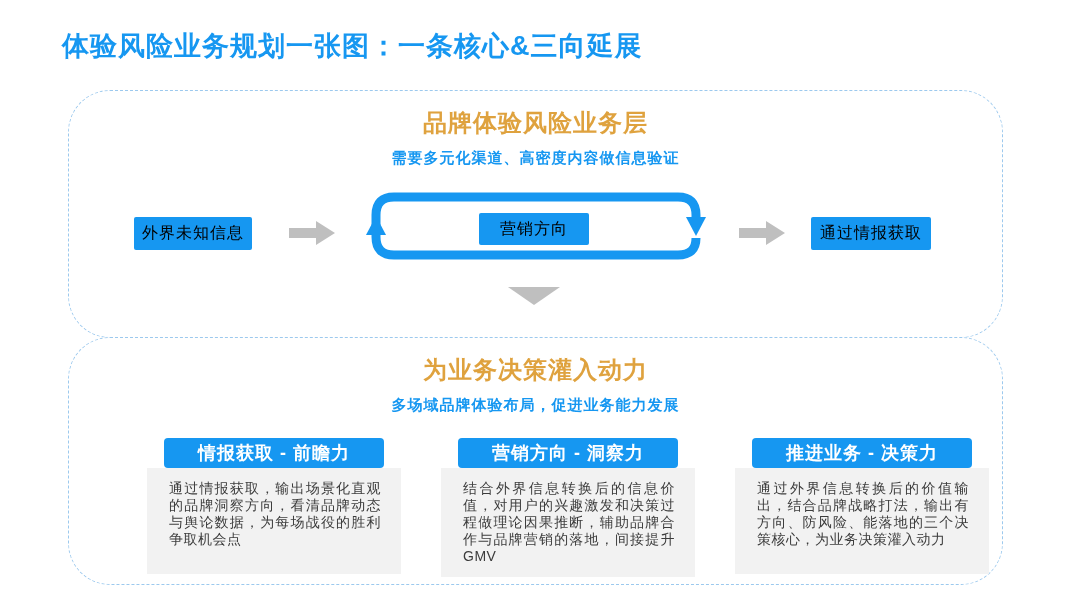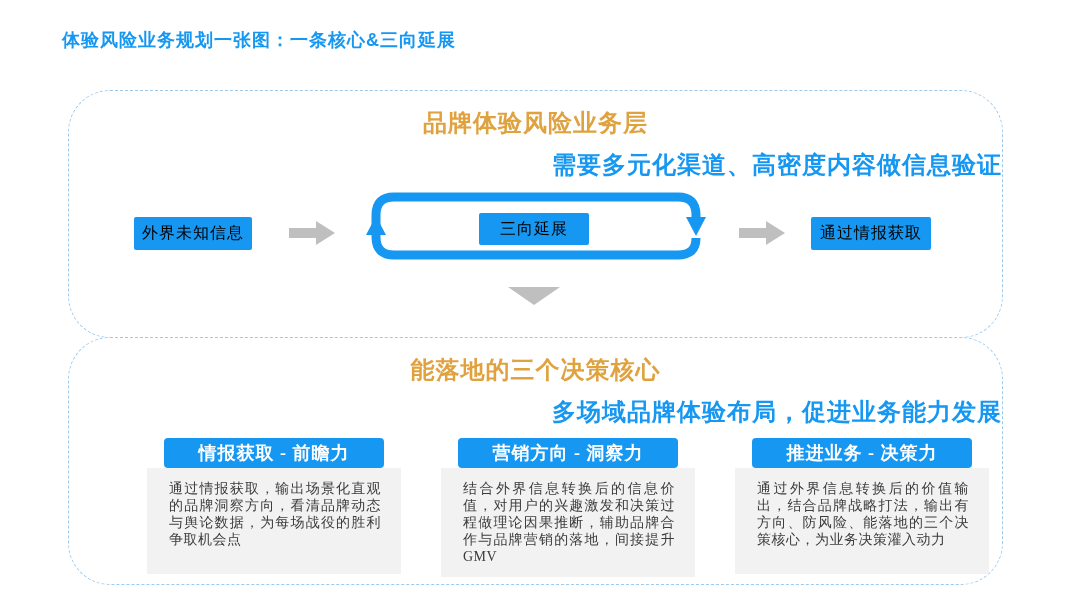--- a/index.html
+++ b/index.html
@@ -2,38 +2,38 @@
 <html style="--accent-blue: #1697F1; --title-blue: #1697F1; --accent-orange: #DFA23E; --panel-border: #9CC9EE; --arrow-gray: #BFBFBF; --column-body-bg: #F2F2F2; --column-body-text: #3C3C3C;"><head>
 <meta charset="utf-8">
 <style>
   html,body{margin:0;padding:0;background:#fff;}
   .canvas{
     position:relative;width:1080px;height:608px;background:#fff;overflow:hidden;
     font-family:"Liberation Sans","DejaVu Sans",sans-serif;
   }
   .page-title{
     position:absolute;left:62px;top:28px;margin:0;
-    font-size:18px;font-weight:bold;letter-spacing:1px;
+    font-size:27px;font-weight:bold;letter-spacing:1px;
     color:var(--title-blue,#1697F1);
   }
   .panel{
     position:absolute;left:68px;width:935px;box-sizing:border-box;
     border:1px dashed var(--panel-border,#9CC9EE);
-    border-radius:42px;background:#fff;font-family:Liberation Serif, serif;
+    border-radius:42px;background:#fff;
   }
   .panel-top{top:90px;height:248px;}
   .panel-bottom{top:337px;height:248px;}
   .panel-title{
     position:absolute;left:0;right:0;text-align:center;
     font-size:24px;font-weight:bold;letter-spacing:1px;
     color:var(--accent-orange,#DFA23E);
   }
   .panel-subtitle{
-    position:absolute;left:0;right:0;text-align:right;
-    font-size:24px;font-weight:bold;letter-spacing:1px;
+    position:absolute;left:0;right:0;text-align:center;
+    font-size:15px;font-weight:bold;letter-spacing:1px;
     color:var(--accent-blue,#1697F1);
   }
   .panel-top .panel-title{top:16px;}
   .panel-top .panel-subtitle{top:58px;}
   .panel-bottom .panel-title{top:16px;}
   .panel-bottom .panel-subtitle{top:58px;}
   .bluebox{
     position:absolute;box-sizing:border-box;
     background:var(--accent-blue,#1697F1);color:#000000;
     font-size:16px;text-align:center;border-radius:2px;
@@ -86,35 +86,35 @@
       <polygon points="0,7 27,7 27,0 46,12 27,24 27,17 0,17" fill="var(--arrow-gray,#BFBFBF)"></polygon>
     </svg>
 
     <svg class="loop-svg" viewBox="0 0 344 74">
       <path d="M 12 36 L 12 26 Q 12 8 30 8 L 314 8 Q 332 8 332 26 L 332 29" fill="none" stroke="var(--accent-blue,#1697F1)" stroke-width="9"></path>
       <polygon points="322,28 342,28 332,47" fill="var(--accent-blue,#1697F1)"></polygon>
       <path d="M 332 49 Q 332 66 314 66 L 30 66 Q 12 66 12 48 L 12 45" fill="none" stroke="var(--accent-blue,#1697F1)" stroke-width="9"></path>
       <polygon points="2,46 22,46 12,27" fill="var(--accent-blue,#1697F1)"></polygon>
     </svg>
 
-    <div class="bluebox loop-box">三向延展</div>
+    <div class="bluebox loop-box">营销方向</div>
 
     <svg class="flow-arrow arrow-2" viewBox="0 0 46 24">
       <polygon points="0,7 27,7 27,0 46,12 27,24 27,17 0,17" fill="var(--arrow-gray,#BFBFBF)"></polygon>
     </svg>
 
     <div class="bluebox output-box">通过情报获取</div>
 
     <svg class="down-triangle" viewBox="0 0 52 18">
       <polygon points="0,0 52,0 26,18" fill="var(--arrow-gray,#BFBFBF)"></polygon>
     </svg>
   </section>
 
   <section class="panel panel-bottom">
-    <div class="panel-title">能落地的三个决策核心</div>
+    <div class="panel-title">为业务决策灌入动力</div>
     <div class="panel-subtitle">多场域品牌体验布局，促进业务能力发展</div>
 
     <div class="columns">
       <div class="col">
         <div class="col-header">情报获取 - 前瞻力</div>
         <div class="col-body">通过情报获取，输出场景化直观的品牌洞察方向，看清品牌动态与舆论数据，为每场战役的胜利争取机会点</div>
       </div>
       <div class="col">
         <div class="col-header">营销方向 - 洞察力</div>
         <div class="col-body">结合外界信息转换后的信息价值，对用户的兴趣激发和决策过程做理论因果推断，辅助品牌合作与品牌营销的落地，间接提升GMV</div>

